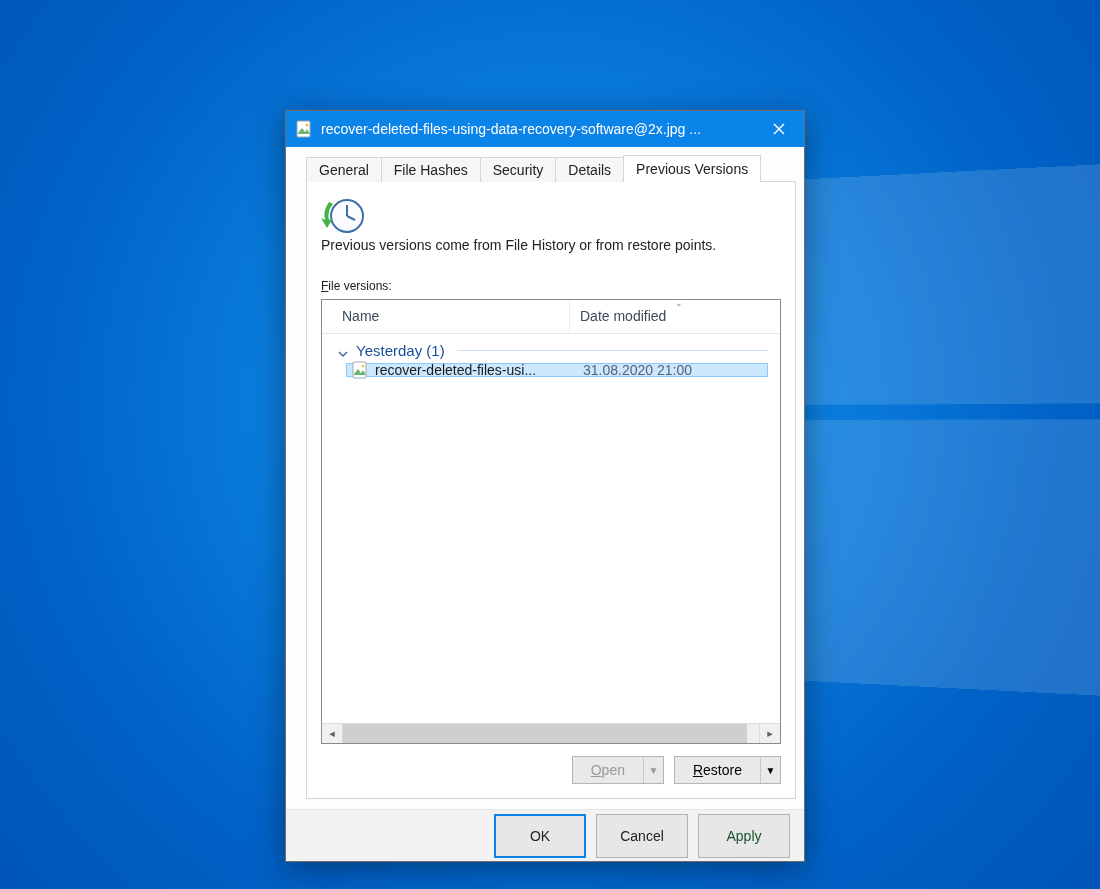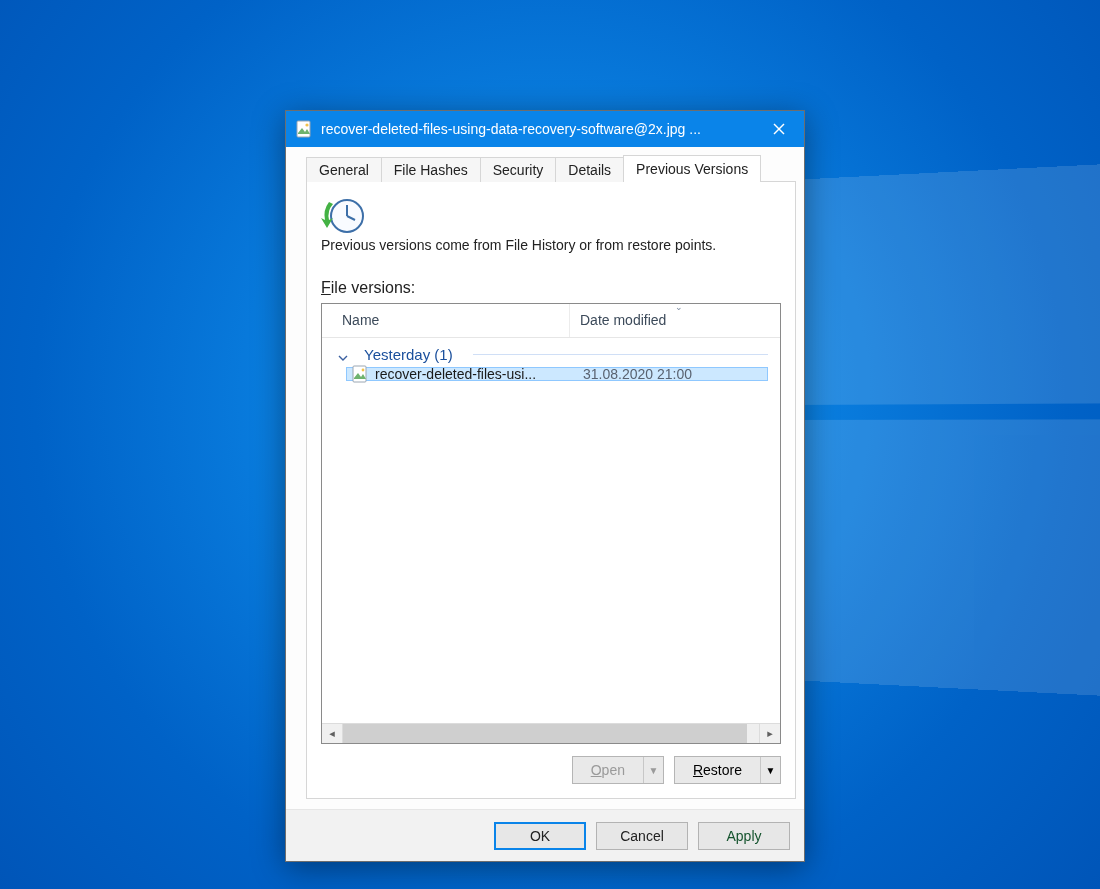--- a/index.html
+++ b/index.html
@@ -144,21 +144,21 @@
     margin-right: 20px;
     flex-shrink: 0;
   }
   .intro-text {
     font-size: 14px;
     color: #222;
     line-height: 1.35;
   }
 
   .label {
-    font-size: 16px;
+    font-size: 12px;
     color: #222;
     margin-bottom: 6px;
   }
   .label u { text-decoration: underline; }
 
   .listbox {
     border: 1px solid #8a8a8a;
     background: #ffffff;
     flex: 1;
     display: flex;
@@ -203,21 +203,21 @@
     flex: 1;
     overflow: hidden;
     position: relative;
   }
   .group {
     padding: 8px 0 2px 16px;
     color: #1a4f9c;
     font-size: 15px;
     display: flex;
     align-items: center;
-    gap: 16px;
+    gap: 8px;
   }
   .group .chev {
     width: 10px; height: 10px;
     display: inline-block;
   }
   .group-line {
     margin-left: 4px;
     flex: 1;
     height: 1px;
     background: #d0dff6;
@@ -316,21 +316,21 @@
     height: 52px;
     border-top: 1px solid #e6e6e6;
     background: #f2f2f2;
     display: flex;
     justify-content: flex-end;
     align-items: center;
     gap: 10px;
     padding-right: 14px;
   }
   .btn-std {
-    height: 28px;
+    height: 44px;
     min-width: 92px;
     background: #e7e7e7;
     border: 1px solid #b3b3b3;
     font-size: 14px;
     color: #222;
     display: flex;
     align-items: center;
     justify-content: center;
     cursor: default;
   }

